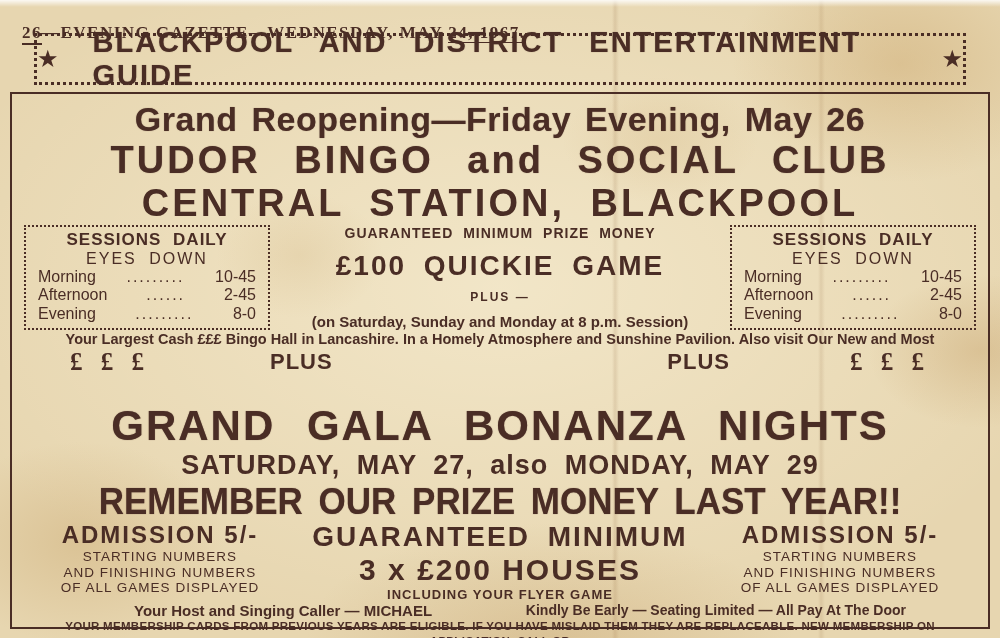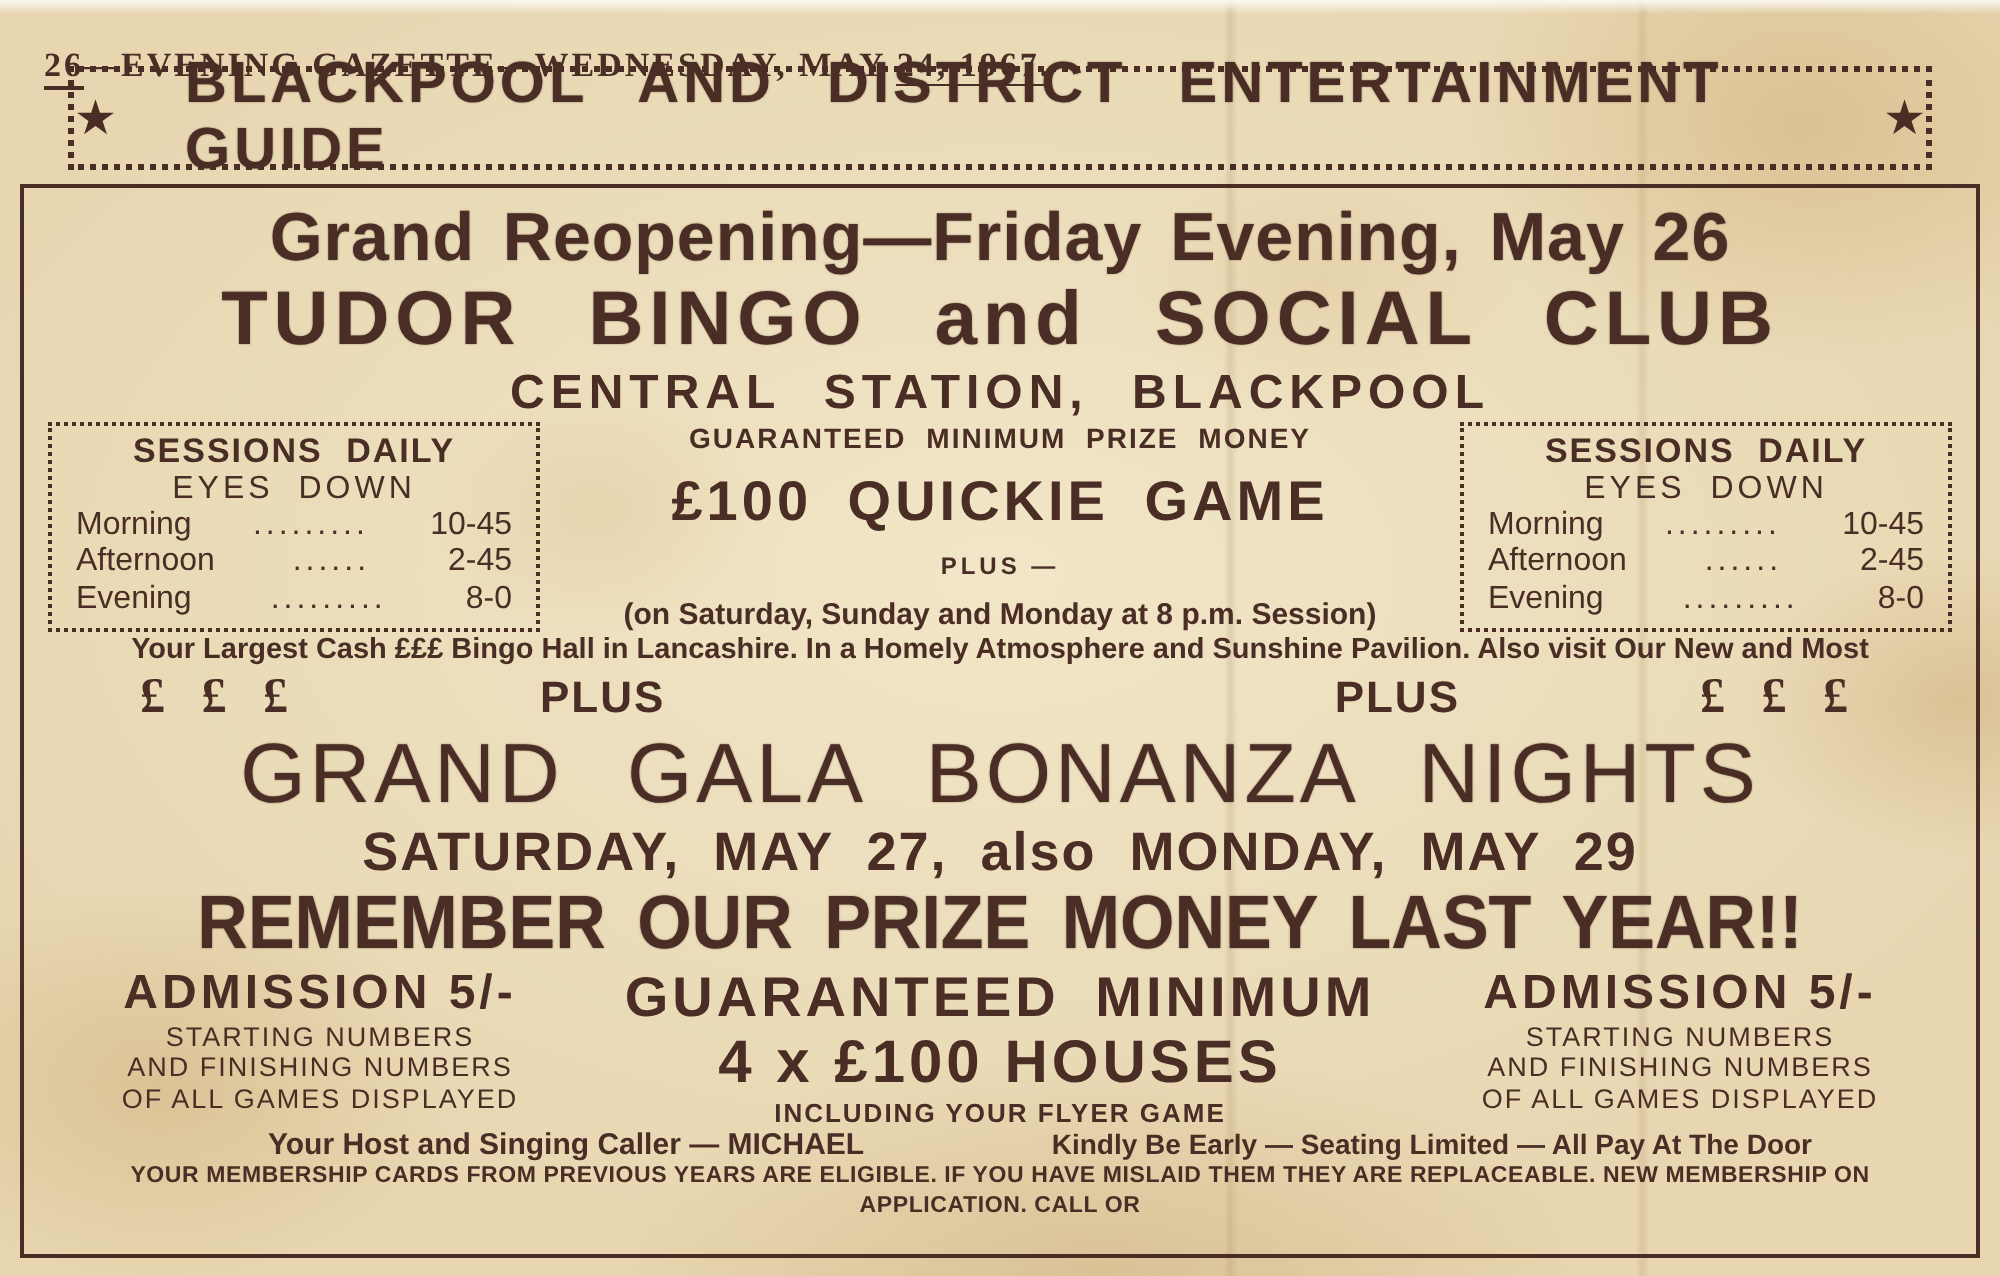--- a/index.html
+++ b/index.html
@@ -32,21 +32,21 @@
     text-shadow:0 0 1px rgba(74,45,37,.55);}
   .banner .star{font-size:24px;}
   
   .ad{position:absolute;top:92px;left:10px;width:980px;height:537px;box-sizing:border-box;
     border:2px solid #4a2d25;padding:6px 12px 16px;display:flex;flex-direction:column;
     justify-content:space-between;text-align:center;}
   .headline{font-size:34px;font-weight:bold;letter-spacing:.5px;word-spacing:4px;
     text-shadow:0 0 1px rgba(74,45,37,.5);}
   .venue{font-size:38px;font-weight:bold;letter-spacing:3px;word-spacing:20px;
     text-shadow:0 0 1px rgba(74,45,37,.55);}
-  .location{font-size:24px;font-weight:bold;letter-spacing:3px;word-spacing:12px;}
+  .location{font-size:38px;font-weight:bold;letter-spacing:3px;word-spacing:12px;}
   
   .trio{display:flex;align-items:stretch;justify-content:space-between;gap:10px;}
   .sessions{width:246px;box-sizing:border-box;border:2px dotted #4a2d25;padding:3px 10px 5px;
     flex:0 0 auto;text-align:center;}
   .sessions .s-title{font-size:17px;font-weight:bold;letter-spacing:1px;word-spacing:6px;}
   .sessions .s-sub{font-size:16px;letter-spacing:2px;word-spacing:6px;}
   .sess-row{display:flex;justify-content:space-between;font-size:16px;line-height:1.15;
     padding:0 2px;text-align:left;}
   .sess-row .dots{flex:1;text-align:center;letter-spacing:2px;overflow:hidden;}
   .prize{flex:1;display:flex;flex-direction:column;justify-content:space-between;padding:0 4px;}
@@ -55,22 +55,22 @@
   .prize .p3{font-size:12px;font-weight:bold;letter-spacing:2px;}
   .prize .p4{font-size:31px;font-weight:bold;letter-spacing:2px;word-spacing:8px;}
   .prize .p5{font-size:15px;font-weight:bold;}
   .blurb{font-size:14.5px;font-weight:bold;line-height:1.25;}
   
   .plusrow{display:flex;align-items:center;padding:0 46px;}
   .pounds{font-family:"Liberation Serif",serif;font-size:25px;font-weight:bold;letter-spacing:6px;}
   .plus{font-size:22px;font-weight:bold;letter-spacing:1px;margin:0 0 0 120px;}
   .plus.right{margin:0 120px 0 0;}
   .spacer{flex:1;}
-  .gala{font-size:42px;font-weight:normal;letter-spacing:2px;word-spacing:18px;
-    text-shadow:0 0 1px rgba(74,45,37,.6);}
+  .gala{font-size:42px;font-weight:bold;letter-spacing:2px;word-spacing:18px;
+    text-shadow:0 0 1px rgba(74,45,37,.6);margin-top:26px;}
   .dates{font-size:27px;font-weight:bold;letter-spacing:1px;word-spacing:8px;}
   .remember{font-size:35px;font-weight:bold;letter-spacing:0;word-spacing:6px;
     transform:scaleY(1.08);text-shadow:0 0 1px rgba(74,45,37,.6);}
   
   .bottom3{display:flex;justify-content:space-between;align-items:flex-start;}
   .adm{width:272px;flex:0 0 auto;}
   .adm .a-title{font-size:24px;font-weight:bold;letter-spacing:2px;}
   .adm .a-line{font-size:13.5px;line-height:1.15;letter-spacing:1px;}
   .guar{flex:1;}
   .guar .g1{font-size:28px;font-weight:bold;letter-spacing:2px;word-spacing:8px;}
@@ -170,21 +170,21 @@
 
     <div class="bottom3">
       <div class="adm">
         <div class="a-title">ADMISSION 5/-</div>
         <div class="a-line">STARTING NUMBERS</div>
         <div class="a-line">AND FINISHING NUMBERS</div>
         <div class="a-line">OF ALL GAMES DISPLAYED</div>
       </div>
       <div class="guar">
         <div class="g1">GUARANTEED MINIMUM</div>
-        <div class="g2">4 x £100 HOUSES</div>
+        <div class="g2">3 x £200 HOUSES</div>
         <div class="g3">INCLUDING YOUR FLYER GAME</div>
       </div>
       <div class="adm">
         <div class="a-title">ADMISSION 5/-</div>
         <div class="a-line">STARTING NUMBERS</div>
         <div class="a-line">AND FINISHING NUMBERS</div>
         <div class="a-line">OF ALL GAMES DISPLAYED</div>
       </div>
     </div>
 

